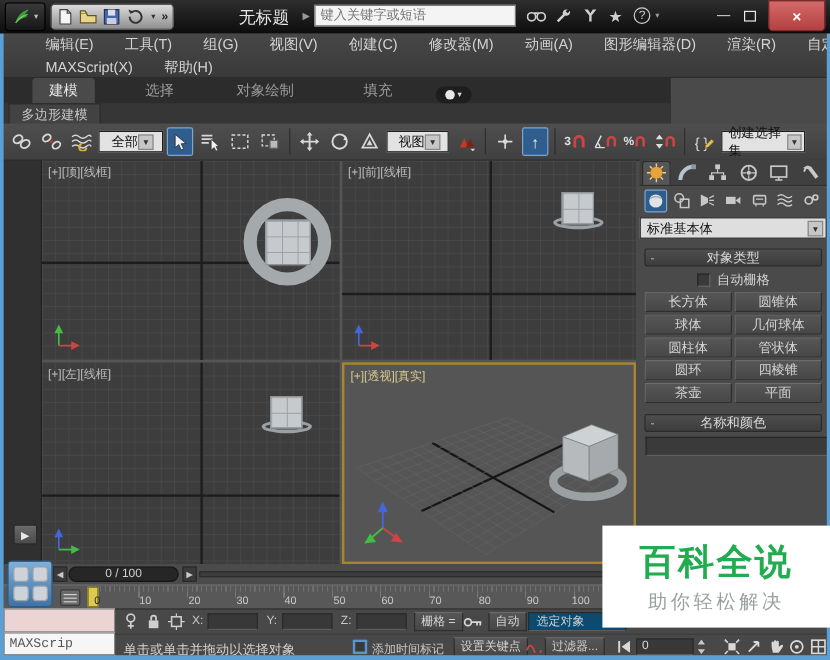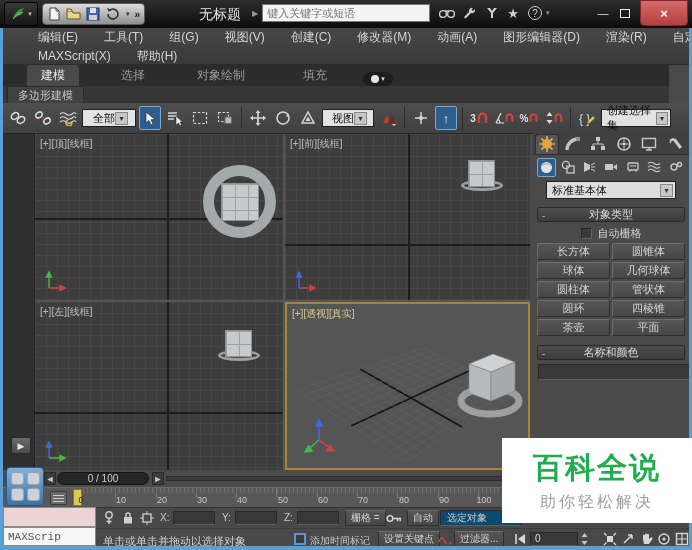--- a/index.html
+++ b/index.html
@@ -20,21 +20,21 @@
   .search-wrap{position:absolute;left:252px;top:4px;display:flex;align-items:center;gap:4px}
   .search-input{width:168px;height:18px;background:#f4f4f4;border:1px solid #777;font-size:11px;color:#333;padding:0 4px;font-family:"Liberation Sans",sans-serif}
   .tb-ico{width:22px;height:20px;display:flex;align-items:center;justify-content:center}
   .win-ctrl{position:absolute;top:0;height:26px;display:flex;align-items:center;justify-content:center;color:#e8e8e8}
   .close-btn{width:48px;background:linear-gradient(#d66a6a,#b34040);border:1px solid #7e2a2a;border-radius:0 0 4px 4px;font-size:13px;font-weight:bold;color:#fff}
   
   .menubar{left:3px;top:28px;width:686px;height:37px;background:linear-gradient(#474747,#3a3a3a);border-bottom:1px solid #2c2c2c}
   .menurow{display:flex;gap:26px;padding-left:35px;height:19px;align-items:center;font-size:12px;color:#d4d4d4}
   .menurow span{cursor:default;white-space:nowrap}
   
-  .ribbon{left:3px;top:65px;width:666px;height:38px;background:#2c2c2c}
+  .ribbon{left:3px;top:65px;width:556px;height:38px;background:#2c2c2c}
   .ribbon-tabs{display:flex;align-items:flex-end;height:21px;padding-left:24px;gap:0}
   .rtab{padding:2px 14px;font-size:12px;color:#9b9b9b}
   .rtab.active{background:#4a4a4a;color:#e8e8e8;border-radius:3px 3px 0 0}
   .ribbon-sub{height:17px;background:#363636;display:flex;align-items:center}
   .rsub{margin-left:4px;padding:1px 10px;background:#424242;color:#c8c8c8;font-size:11px;border:1px solid #2a2a2a;border-bottom:none}
   .rflyout{margin-left:22px;width:30px;height:14px;background:#1e1e1e;border-radius:7px;display:flex;align-items:center;justify-content:center;gap:2px;color:#ddd;font-size:8px}
   
   .toolbar{left:3px;top:103px;width:686px;height:31px;background:linear-gradient(#4e4e4e,#404040);border-bottom:1px solid #262626;display:flex;align-items:center;gap:3px;padding:0 4px}
   .ti{width:22px;height:24px;display:flex;align-items:center;justify-content:center;border-radius:2px;flex:0 0 auto}
   .ti.active{background:#2e5d8e;border:1px solid #7aa6d0}
@@ -55,21 +55,21 @@
   .minibox{position:absolute;background:#c6cacd;background-image:linear-gradient(#9aa0a3 1px,transparent 1px),linear-gradient(90deg,#9aa0a3 1px,transparent 1px);background-size:13px 13px;border:1px solid #8d9396}
   .miniellipse{position:absolute;border:3px solid #9aa0a3;border-radius:50%}
   
   .cpanel{left:533px;top:133px;width:156px;height:337px;background:#4a4a4a}
   .cp-tabs{display:flex;height:22px;align-items:center;padding:0 2px;gap:2px;background:#404040;border-bottom:1px solid #303030}
   .cp-tab{width:24px;height:20px;display:flex;align-items:center;justify-content:center;border-radius:3px 3px 0 0}
   .cp-tab.active{background:#565656;border:1px solid #2e2e2e;border-bottom:none}
   .cp-cats{display:flex;height:24px;align-items:center;padding:0 4px;gap:3px}
   .cp-cat{width:19px;height:19px;display:flex;align-items:center;justify-content:center;border-radius:2px}
   .cp-cat.active{background:#2e5d8e;border:1px solid #7aa6d0}
-  .cp-combo{margin:2px 13px;height:18px;background:#dedede;border:1px solid #1f1f1f;color:#111;font-size:11px;display:flex;align-items:center;justify-content:space-between;padding:0 2px 0 5px}
+  .cp-combo{margin:2px 0;height:18px;background:#dedede;border:1px solid #1f1f1f;color:#111;font-size:11px;display:flex;align-items:center;justify-content:space-between;padding:0 2px 0 5px}
   .rollout{margin:8px 4px 0 4px;height:15px;background:linear-gradient(#4e4e4e,#3c3c3c);border:1px solid #2a2a2a;border-radius:2px;display:flex;align-items:center;justify-content:center;position:relative;font-size:11px;color:#dadada}
   .rollout .minus{position:absolute;left:4px;top:2px;font-size:10px;color:#bbb}
   .autogrid{display:flex;align-items:center;gap:6px;justify-content:center;height:18px;margin-top:2px}
   .cbox{width:11px;height:11px;background:#3a3a3a;border:1px solid #262626;border-bottom-color:#666;border-right-color:#666}
   .btngrid{display:grid;grid-template-columns:1fr 1fr;gap:2px;padding:1px 4px}
   .obtn{height:17px;background:linear-gradient(#565656,#474747);border:1px solid #2f2f2f;border-top-color:#6d6d6d;border-left-color:#6d6d6d;border-radius:2px;color:#d4d4d4;font-size:11px;display:flex;align-items:center;justify-content:center}
   .namerow{display:flex;gap:4px;padding:4px 5px;align-items:center}
   .namefield{flex:1;height:16px;background:#3a3a3a;border:1px solid #262626;border-bottom-color:#5e5e5e}
   
   .timeslider-row{left:3px;top:470px;width:527px;height:17px;background:#4b4b4b}

